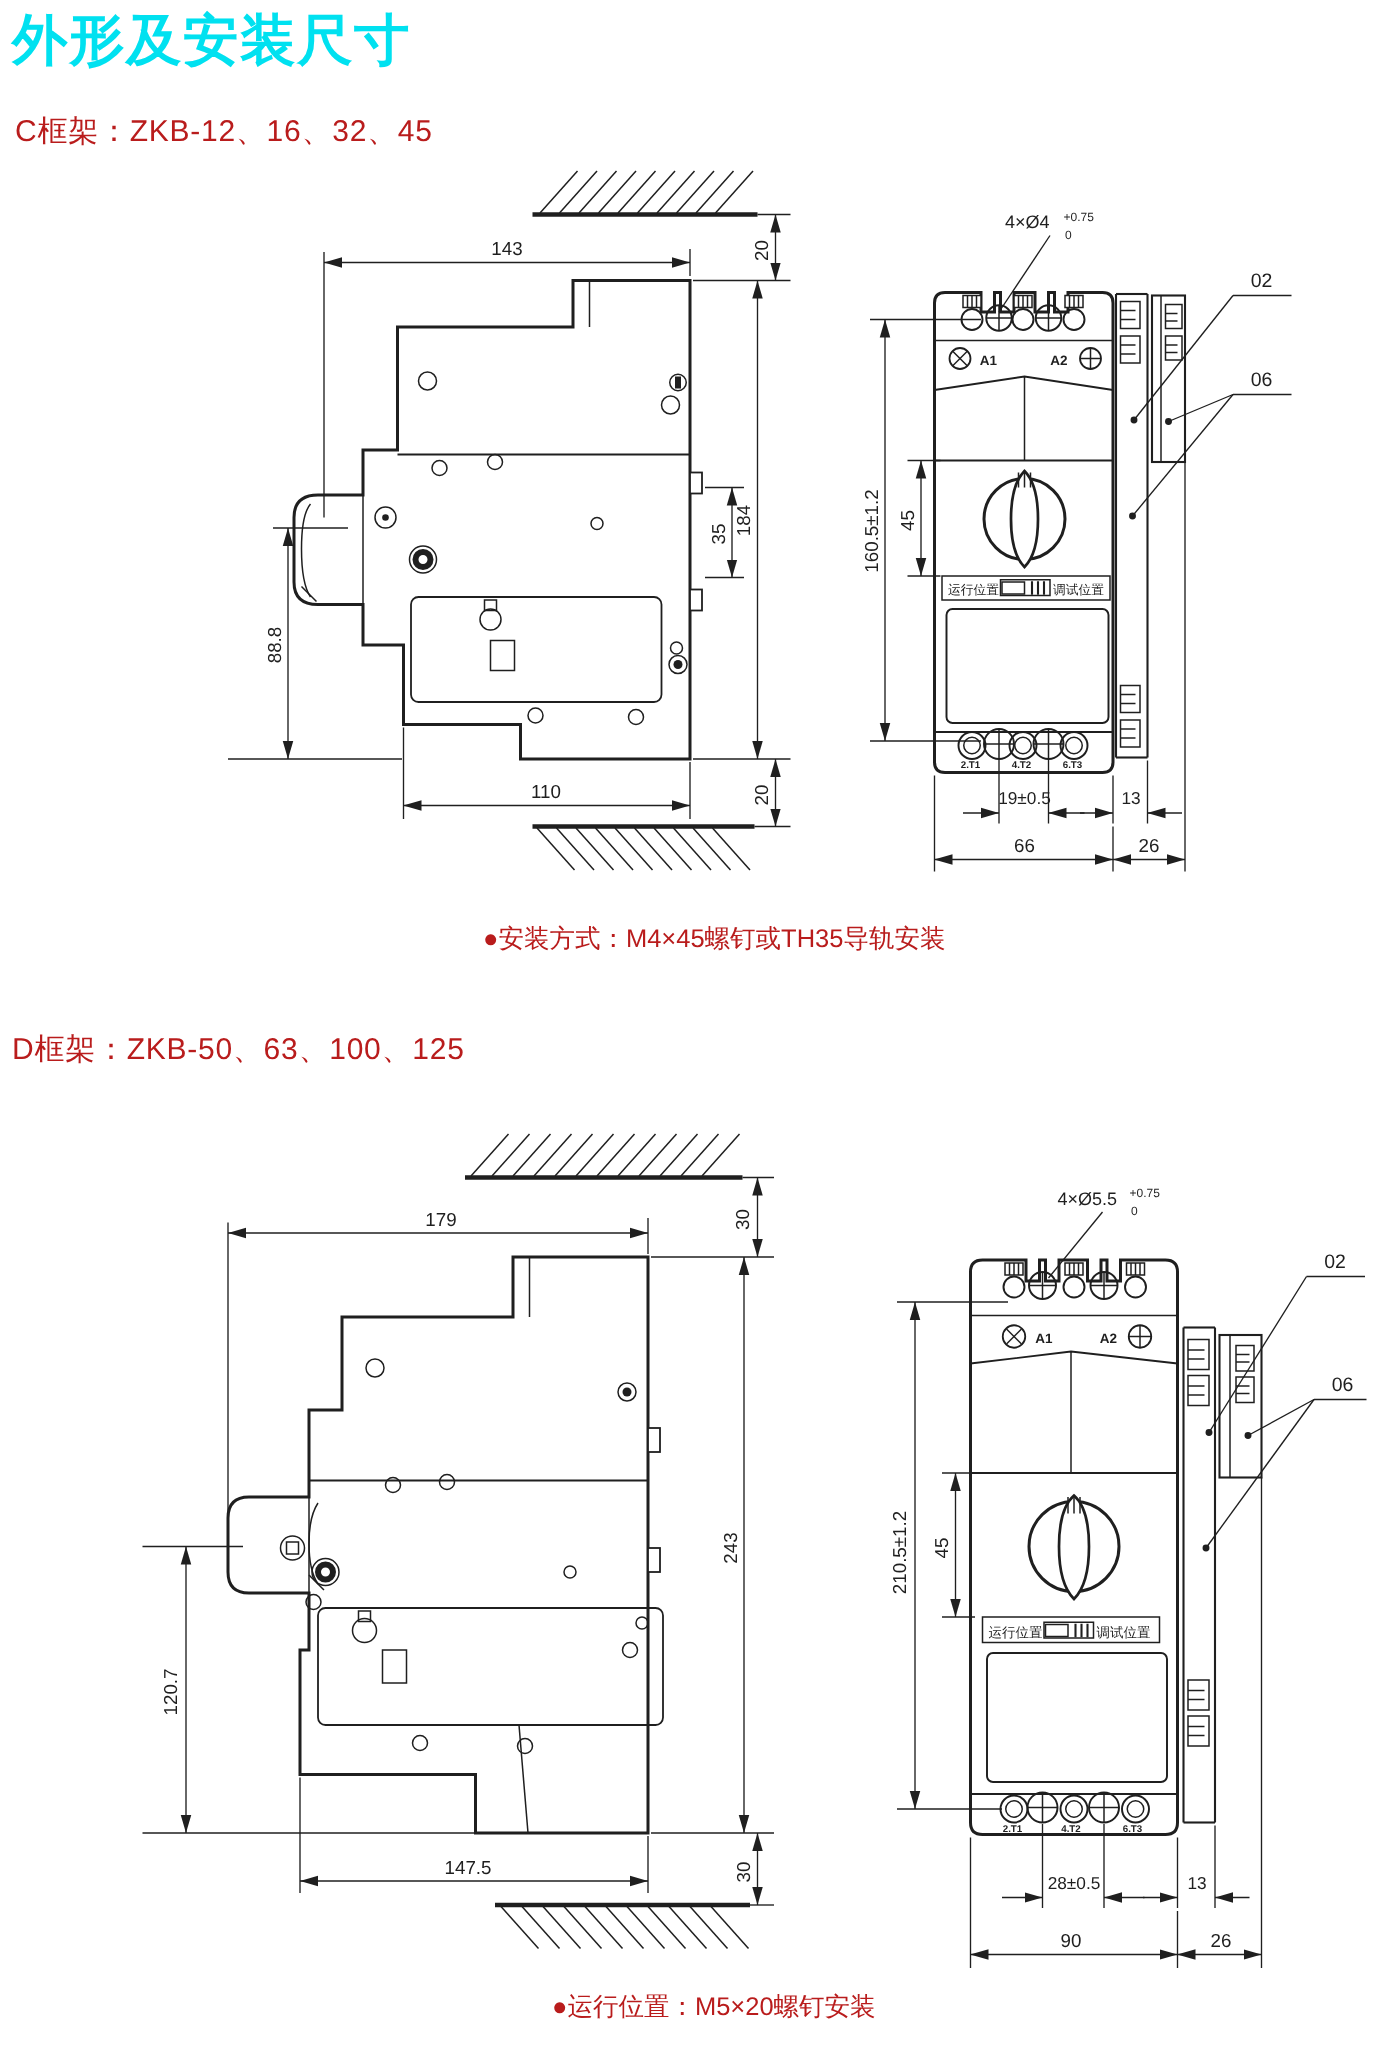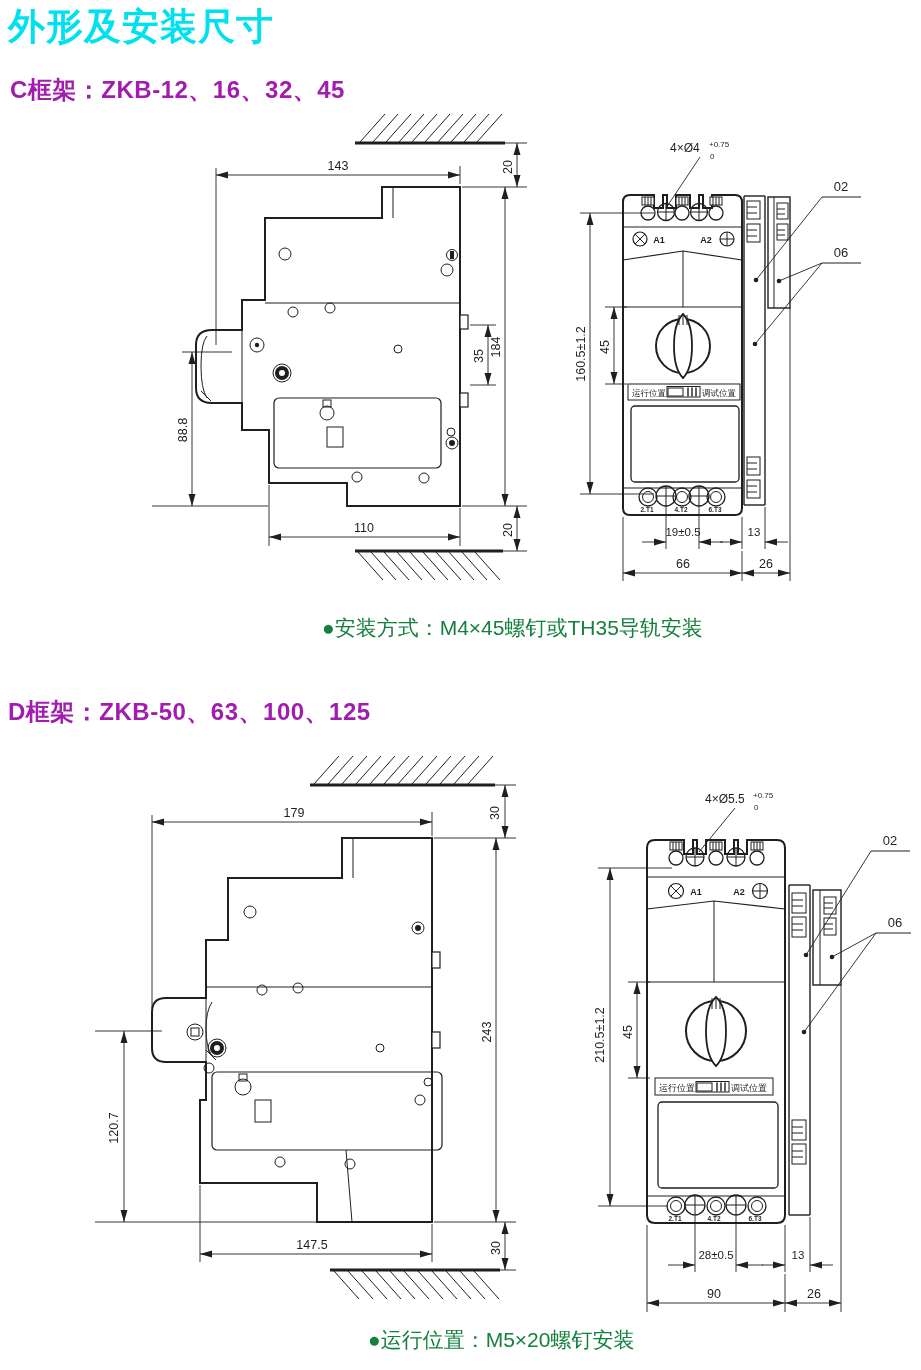--- a/index.html
+++ b/index.html
@@ -1,23 +1,23 @@
 <!DOCTYPE html>
 <html><head>
 <meta charset="utf-8">
 <style>
   html,body{margin:0;padding:0;background:#ffffff;}
   #stage{position:relative;width:911px;height:1370px;background:#fff;overflow:hidden;
          font-family:"Liberation Sans","DejaVu Sans",sans-serif;color:#111;}
   .page-title{position:absolute;left:8px;top:2px;font-size:37px;font-weight:900;
               letter-spacing:1px;color:#00e1f0;}
-  .sec-heading{position:absolute;font-size:24px;font-weight:700;color:#a21caf;letter-spacing:.5px;}
+  .sec-heading{position:absolute;font-size:20px;font-weight:400;color:#b91c1c;letter-spacing:.5px;}
   #c-heading{left:10px;top:74px;}
-  #d-heading{left:8px;top:686px;margin-top:10px;}
-  .mount-note{position:absolute;font-size:21px;color:#15803d;}
+  #d-heading{left:8px;top:686px;}
+  .mount-note{position:absolute;font-size:17px;color:#b91c1c;}
   #c-note{left:322px;top:614px;}
   #d-note{left:368px;top:1326px;}
   svg{position:absolute;left:0;}
   svg text{fill:#1f1f1f;font-family:"Liberation Sans","DejaVu Sans",sans-serif;}
   .dim{font-size:12.5px;}
   .dim-s{font-size:11.5px;}
   .cjk{font-size:8.5px;}
   .cjk-d{font-size:9px;}
   .tlab{font-size:6.5px;font-weight:bold;}
   .alab{font-size:9px;font-weight:bold;}

